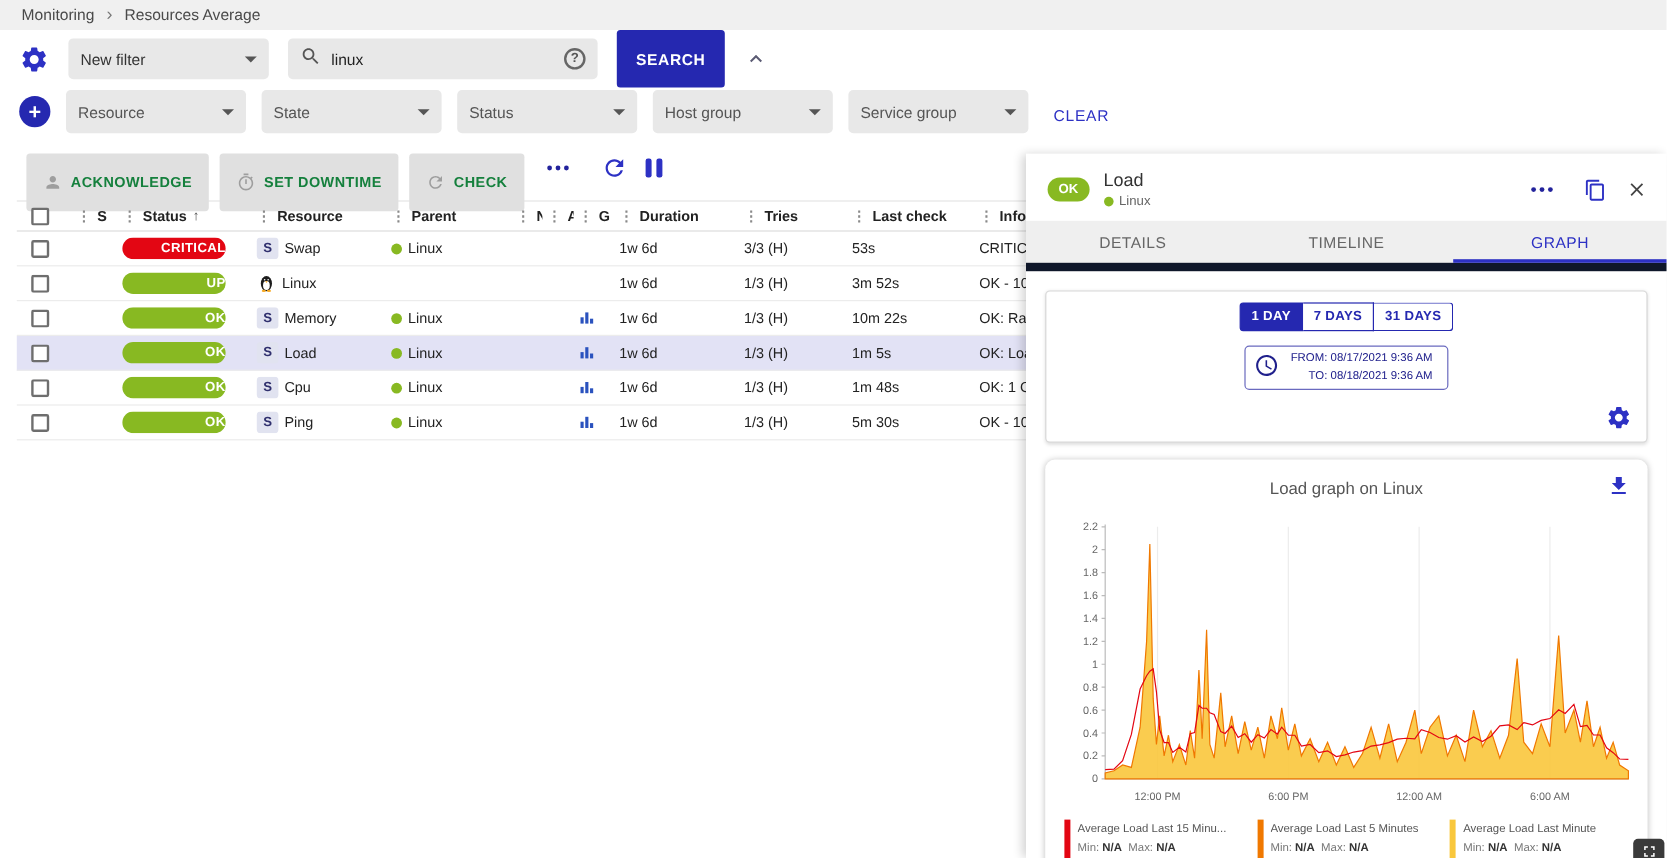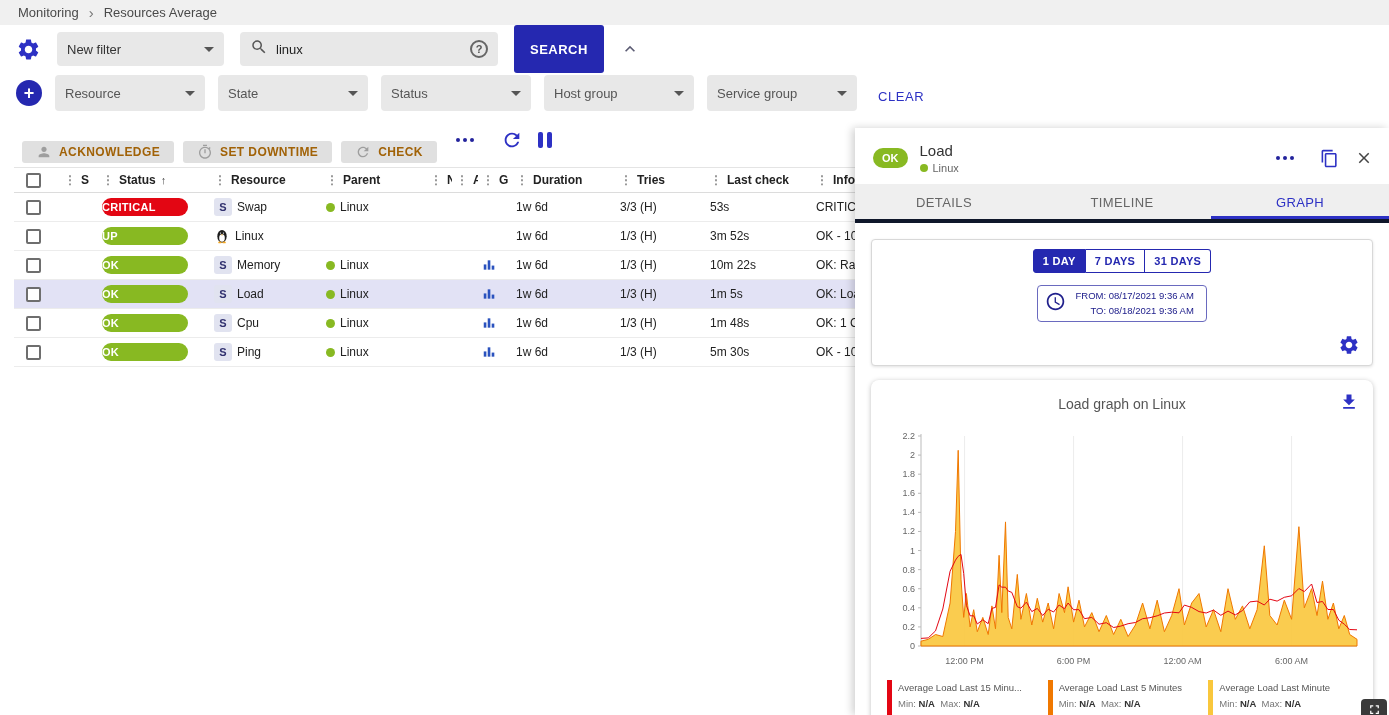--- a/index.html
+++ b/index.html
@@ -21,21 +21,21 @@
   .caret { width: 0; height: 0; border-left: 5px solid transparent; border-right: 5px solid transparent; border-top: 5px solid #555; }
   .searchbox { background: #e8e8e8; border-radius: 4px; width: 258px; height: 34px; display: flex; align-items: center; gap: 8px; padding: 0 10px; }
   .searchbox input { flex: 1; background: transparent; border: none; outline: none; font-size: 13px; color: #222; font-family: "Liberation Sans", sans-serif; min-width: 0; }
   .help { width: 18px; height: 18px; border: 2px solid #666; border-radius: 50%; font-size: 11px; font-weight: bold; color: #555; display: flex; align-items: center; justify-content: center; cursor: pointer; }
   .primary-btn { background: #2528b0; color: #fff; border: none; border-radius: 3px; height: 48px; padding: 0 16px; font-size: 13px; font-weight: bold; letter-spacing: .5px; cursor: pointer; font-family: "Liberation Sans", sans-serif; }
   .add-btn { width: 26px; height: 26px; border-radius: 50%; background: #2528b0; color: #fff; font-size: 18px; font-weight: bold; display: flex; align-items: center; justify-content: center; cursor: pointer; }
   .clear-btn { position: absolute; left: 878px; top: 89px; color: #2d31c4; font-size: 13px; font-weight: 500; letter-spacing: .6px; cursor: pointer; }
 
   
   .toolbar { display: flex; align-items: center; gap: 9px; margin: 14px 0 0 22px; height: 30px; }
-  .tb-btn { background: #e0e0e0; color: #a16207; border: none; border-radius: 3px; height: 22px; padding: 0 14px; font-size: 12px; font-weight: bold; letter-spacing: .4px; display: inline-flex; align-items: center; gap: 7px; font-family: "Liberation Sans", sans-serif; margin-top: 24px; }
+  .tb-btn { background: #e0e0e0; color: #15803d; border: none; border-radius: 3px; height: 48px; padding: 0 14px; font-size: 12px; font-weight: bold; letter-spacing: .4px; display: inline-flex; align-items: center; gap: 7px; font-family: "Liberation Sans", sans-serif; margin-top: 24px; }
   .more-dots { display: inline-flex; gap: 3px; padding: 6px 10px; cursor: pointer; }
   .more-dots i { width: 4px; height: 4px; border-radius: 50%; background: #23239c; }
   .pause-bars { display: inline-flex; gap: 4px; cursor: pointer; margin-left: 6px; }
   .pause-bars i { width: 5px; height: 16px; border-radius: 2px; background: #2d31c4; }
 
   
   .rtable { margin: 12px 0 0 14px; width: 848px; font-size: 12px; color: #222; }
   .trow { display: flex; align-items: center; height: 29px; border-bottom: 1px solid #ececec; cursor: pointer; }
   .trow.header { height: 26px; font-weight: bold; border-top: 1px solid #e4e4e4; border-bottom: 1px solid #dcdcdc; cursor: default; }
   .trow.selected { background: #e2e2f5; }
@@ -48,33 +48,33 @@
   .col-n { width: 26px; }
   .col-a { width: 26px; }
   .col-g { width: 34px; }
   .col-duration { width: 104px; }
   .col-tries { width: 90px; }
   .col-lastcheck { width: 106px; }
   .col-info { flex: 1; }
   .checkbox { width: 15px; height: 15px; border: 2px solid #6e6e6e; border-radius: 2px; display: inline-block; background: #fff; }
   .drag { color: #8a8a8a; font-size: 12px; cursor: grab; }
   .sort { color: #444; font-size: 11px; }
-  .pill { min-width: 86px; text-align: left; color: #fff; font-size: 11px; font-weight: bold; border-radius: 10px; padding: 3px 0; letter-spacing: .3px; }
+  .pill { min-width: 86px; text-align: right; color: #fff; font-size: 11px; font-weight: bold; border-radius: 10px; padding: 3px 0; letter-spacing: .3px; }
   .schip { width: 18px; height: 18px; border-radius: 3px; background: #e1e3f0; color: #30306e; font-size: 11px; font-weight: bold; display: inline-flex; align-items: center; justify-content: center; }
   .dot { width: 9px; height: 9px; border-radius: 50%; background: #88b922; display: inline-block; }
 
   
   .panel { position: absolute; left: 855px; top: 128px; width: 534px; height: 587px; background: #fff; box-shadow: -3px 0 8px rgba(0,0,0,.18); z-index: 10; display: flex; flex-direction: column; }
   .panel-header { display: flex; align-items: center; gap: 12px; padding: 14px 16px 10px 18px; }
   .ok-pill { background: #88b922; color: #fff; font-size: 11px; font-weight: bold; border-radius: 11px; padding: 4px 9px; }
   .pname { font-size: 15px; color: #333; }
   .psub { display: flex; align-items: center; gap: 5px; font-size: 11px; color: #666; margin-top: 3px; }
   .psub .dot { width: 8px; height: 8px; }
   .pactions { margin-left: auto; display: flex; align-items: center; gap: 16px; }
-  .panel-tabs { display: flex; background: #efefef; border-bottom: 4px solid #0f172a; }
+  .panel-tabs { display: flex; background: #efefef; border-bottom: 7px solid #0f172a; }
   .tab { flex: 1; text-align: center; padding: 11px 0 9px; font-size: 13px; color: #666; letter-spacing: .4px; cursor: pointer; }
   .tab.active { color: #2d31c4; border-bottom: 3px solid #2d31c4; font-weight: 500; padding-bottom: 6px; }
 
   .time-card { margin: 16px 16px 0; border: 1px solid #d8d8d8; border-radius: 4px; box-shadow: 0 1px 3px rgba(0,0,0,.12); padding: 9px 12px; display: flex; align-items: center; gap: 12px; background: #fff; flex-direction: column; }
   .range-group { display: flex; }
   .range-btn { border: 1px solid #2528b0; background: #fff; color: #2528b0; font-size: 11px; font-weight: bold; padding: 5px 9px; letter-spacing: .3px; cursor: pointer; font-family: "Liberation Sans", sans-serif; }
   .range-btn + .range-btn { border-left: none; }
   .range-btn:first-child { border-radius: 3px 0 0 3px; }
   .range-btn:last-child { border-radius: 0 3px 3px 0; }
   .range-btn.active { background: #2528b0; color: #fff; }

